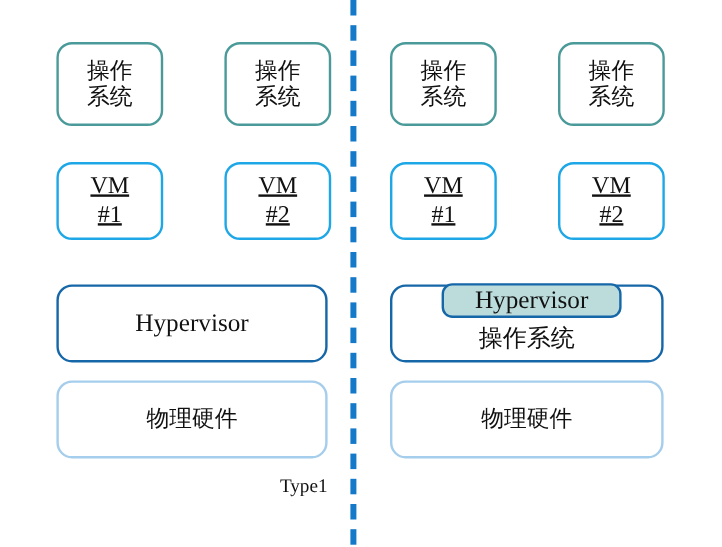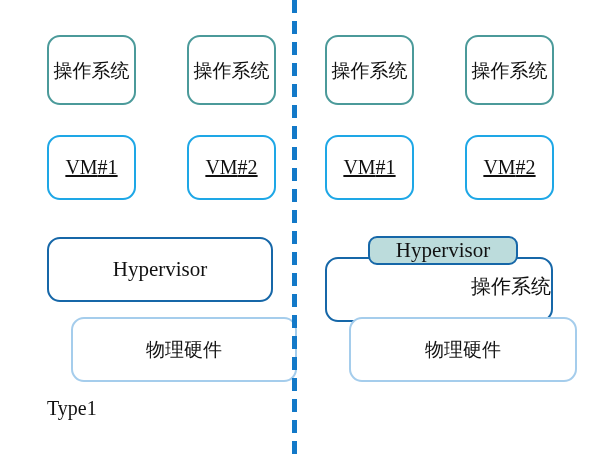--- a/index.html
+++ b/index.html
@@ -17,20 +17,21 @@
     background: #ffffff;
     overflow: hidden;
   }
 
   
   .box {
     position: absolute;
     box-sizing: border-box;
     background: #ffffff;
     display: flex;
+    flex-direction: column;
     align-items: center;
     justify-content: center;
     text-align: center;
     color: #111111;
     line-height: 1.18;
   }
 
   .box.os {
     border: 2px solid #4b9a9a;
     border-radius: 13px;
@@ -44,36 +45,34 @@
   }
   .box.hypervisor {
     border: 2.5px solid #1667a8;
     border-radius: 13px;
     font-size: 21px;
   }
   .box.hardware {
     border: 2px solid #a5cdec;
     border-radius: 13px;
     font-size: 20px;
-    margin-left: 24px;
   }
 
   .cjk {
     font-family: "DejaVu Sans", "Liberation Sans", sans-serif;
     font-size: 19px;
   }
   .latin {
     font-family: "Liberation Serif", "DejaVu Serif", serif;
   }
 
   
   .box.hypervisor.type2 {
     justify-content: flex-end;
     padding-bottom: 6px;
-    margin-top: 20px;
   }
   .hv-pill {
     position: absolute;
     box-sizing: border-box;
     background: #bcdcdc;
     border: 2px solid #1667a8;
     border-radius: 9px;
     display: flex;
     align-items: center;
     justify-content: center;
@@ -93,23 +92,23 @@
       rgba(255,255,255,0) 13px,
       rgba(255,255,255,0) 21px
     );
     background-size: 100% 21px;
     background-repeat: repeat-y;
   }
 
   
   .caption {
     position: absolute;
-    text-align: left;
+    text-align: right;
     font-family: "Liberation Serif", "DejaVu Serif", serif;
-    font-size: 20px;
+    font-size: 16px;
     color: #111111;
   }
 </style>
 </head>
 <body>
 
 <div id="canvas">
 
   <div class="box os" style="left:47px; top:35px; width:89px; height:70px;">
     <span class="cjk">操作</span>

